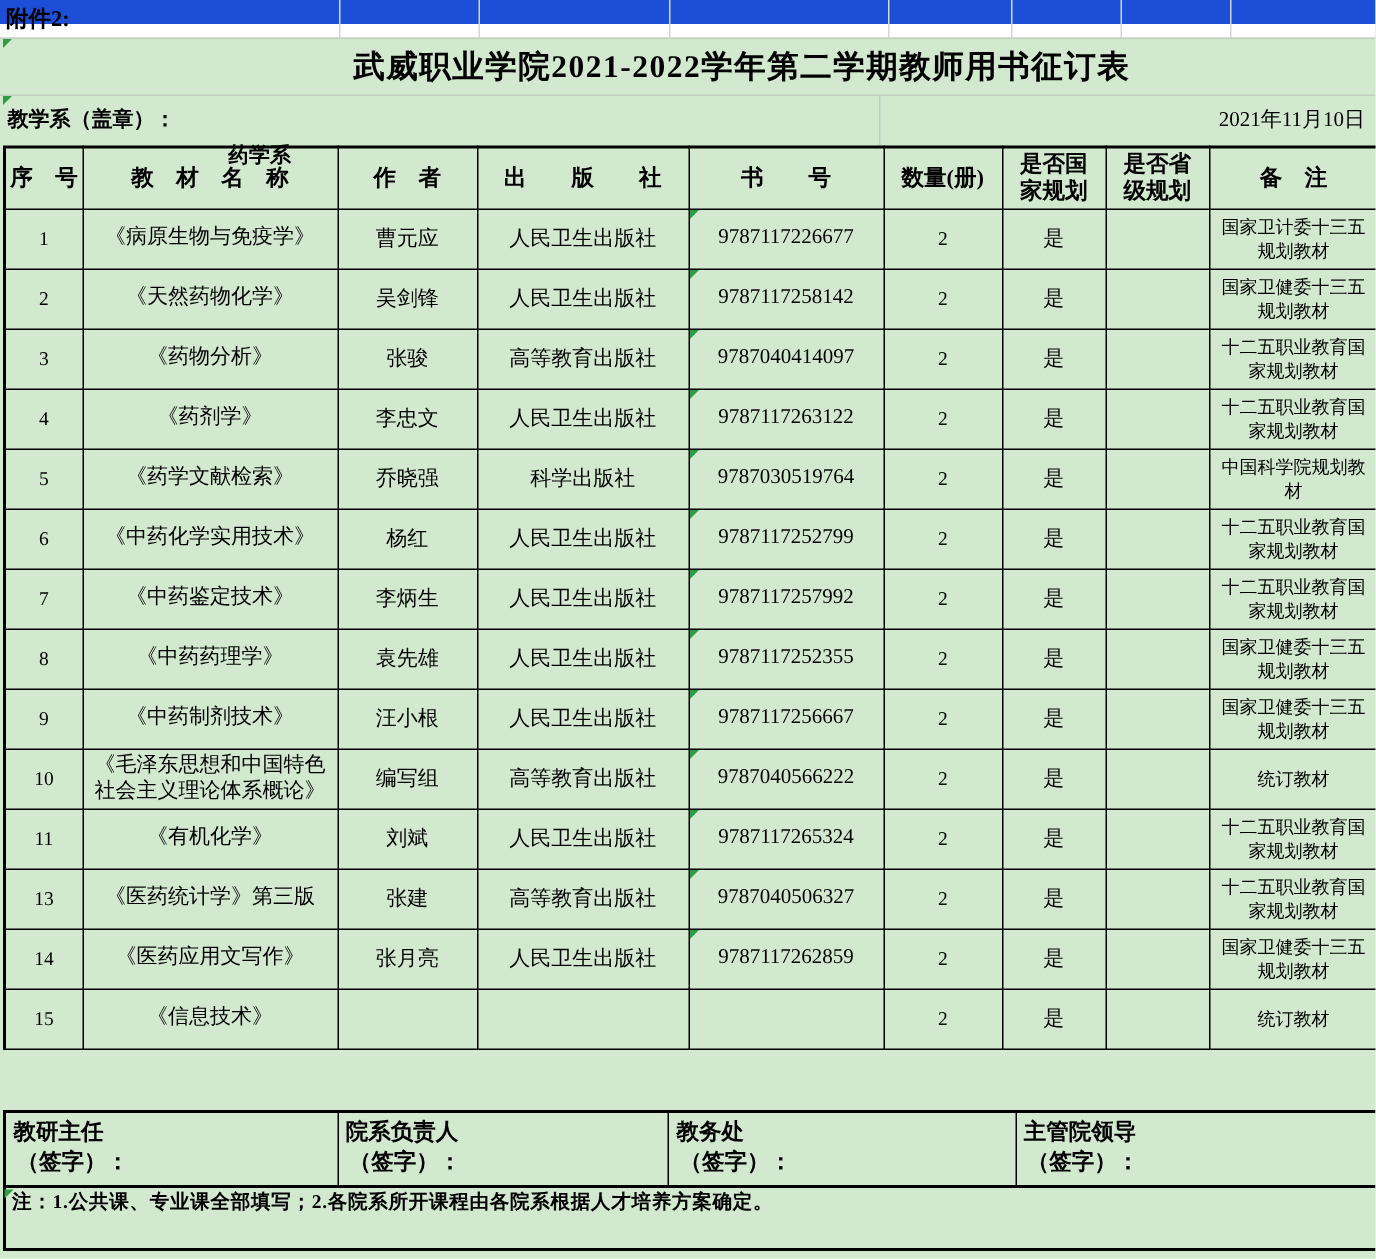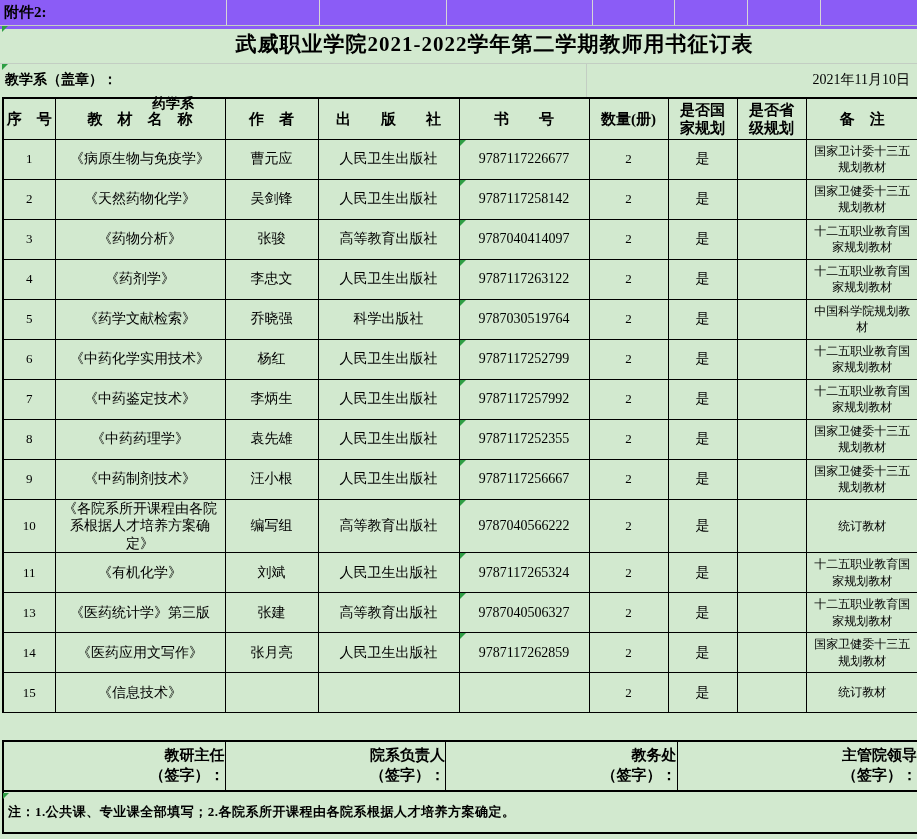--- a/index.html
+++ b/index.html
@@ -9,21 +9,21 @@
     font-family:"Liberation Serif","DejaVu Serif",serif;
     color:#000;
   }
   .sheet-bg{position:absolute;left:0;top:25px;width:917px;height:814px;background:#d2e9cf;}
   
   .gl{position:absolute;background:#c3cec3;}
   .gl.v{width:1px;}
   .gl.h{height:1px;}
   .gl.top{background:#d6d6d6;}
   
-  .attach-row{position:absolute;left:0;top:0;width:917px;height:29px;background:#8b5cf6;}
+  .attach-row{position:absolute;left:0;top:0;width:917px;height:16px;background:#1d4ed8;}
   .attach-label{position:absolute;left:4px;top:3px;font-size:15px;font-weight:bold;}
   
   .title-row{position:absolute;left:0;top:25px;width:917px;height:38px;display:flex;align-items:center;justify-content:center;padding-left:36px;}
   .doc-title{font-size:21px;font-weight:bold;letter-spacing:1px;}
   
   .dept-row{position:absolute;left:0;top:63px;width:917px;height:34px;}
   .dept-label{position:absolute;left:5px;top:8px;font-size:14px;font-weight:bold;}
   .dept-value{position:absolute;left:152px;top:8px;font-size:14px;font-weight:bold;margin-top:24px;}
   .date-value{position:absolute;right:7px;top:8px;font-size:14px;font-weight:normal;}
   
@@ -54,32 +54,32 @@
   }
   td.c-qty{font-size:13px;}
   td.c-nat,td.c-prov{font-size:14px;}
   td.c-remark{font-size:12px;text-align:left;line-height:1.35;padding:0 1px 0 4px;}
   
   .sig-row{
     position:absolute;left:2px;top:740px;width:915px;height:50px;
     border-top:2px solid #000;border-left:2px solid #000;
     display:flex;box-sizing:border-box;
   }
-  .sig-cell{border-right:1px solid #000;box-sizing:border-box;padding:3px 0 12px 5px;text-align:right;}
+  .sig-cell{border-right:1px solid #000;box-sizing:border-box;padding:3px 0 12px 5px;}
   .sig-cell:nth-child(1){width:222px;}
   .sig-cell:nth-child(2){width:221px;}
   .sig-cell:nth-child(3){width:232px;}
   .sig-cell:nth-child(4){width:240px;border-right:none;}
   .sig-title{display:block;font-size:15px;font-weight:bold;line-height:1.35;}
   .sig-sub{display:block;font-size:15px;font-weight:bold;line-height:1.35;padding-left:2px;}
   
   .note-row{
     position:absolute;left:2px;top:790px;width:915px;height:44px;
     border-top:2px solid #000;border-bottom:2px solid #000;border-left:2px solid #000;
-    box-sizing:border-box;display:flex;align-items:center;position:absolute;
+    box-sizing:border-box;display:flex;align-items:flex-start;position:absolute;
   }
   .note-text{font-size:13px;font-weight:bold;padding-left:4px;letter-spacing:0.5px;}
 </style>
 </head>
 <body>
 
 <div class="sheet-bg"></div>
 
 <div class="attach-row">
   <span class="attach-label">附件2:</span>
@@ -238,21 +238,21 @@
     <td class="c-pub">人民卫生出版社</td>
     <td class="c-isbn has-flag">9787117256667</td>
     <td class="c-qty">2</td>
     <td class="c-nat">是</td>
     <td class="c-prov"></td>
     <td class="c-remark">国家卫健委十三五规划教材</td>
   </tr>
 
   <tr>
     <td class="c-seq">10</td>
-    <td class="c-name">《各院系所开课程由各院系根据人才培养方案确定》</td>
+    <td class="c-name">《毛泽东思想和中国特色社会主义理论体系概论》</td>
     <td class="c-author">编写组</td>
     <td class="c-pub">高等教育出版社</td>
     <td class="c-isbn has-flag">9787040566222</td>
     <td class="c-qty">2</td>
     <td class="c-nat">是</td>
     <td class="c-prov"></td>
     <td class="c-remark">统订教材</td>
   </tr>
 
   <tr>

